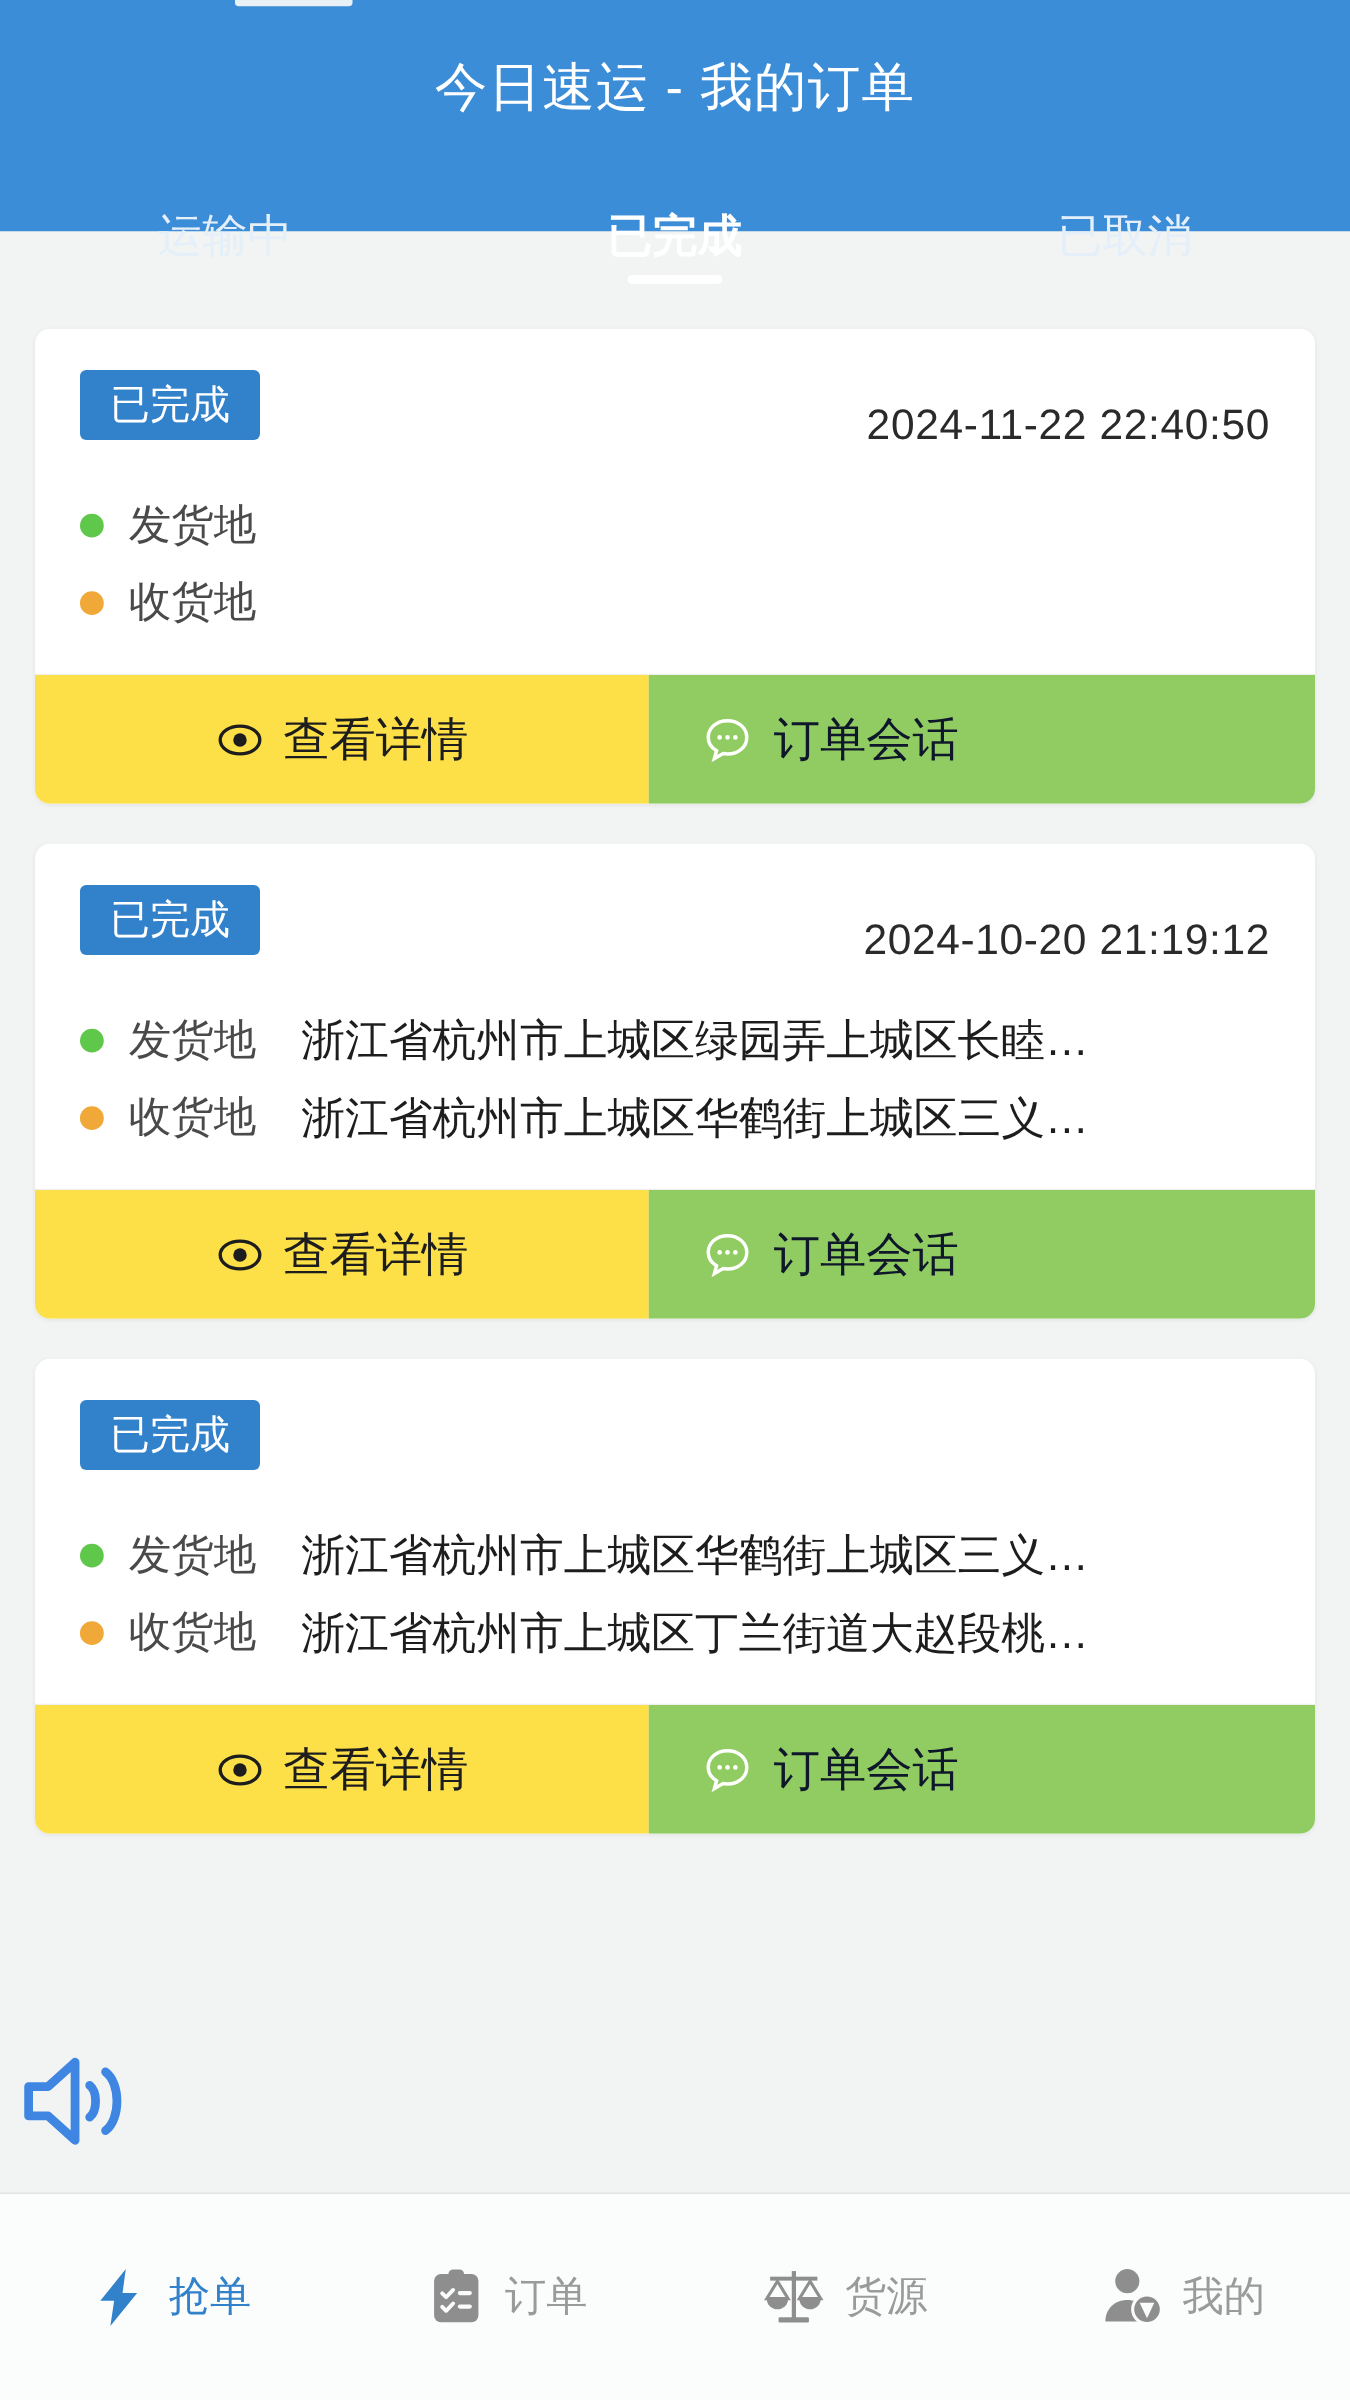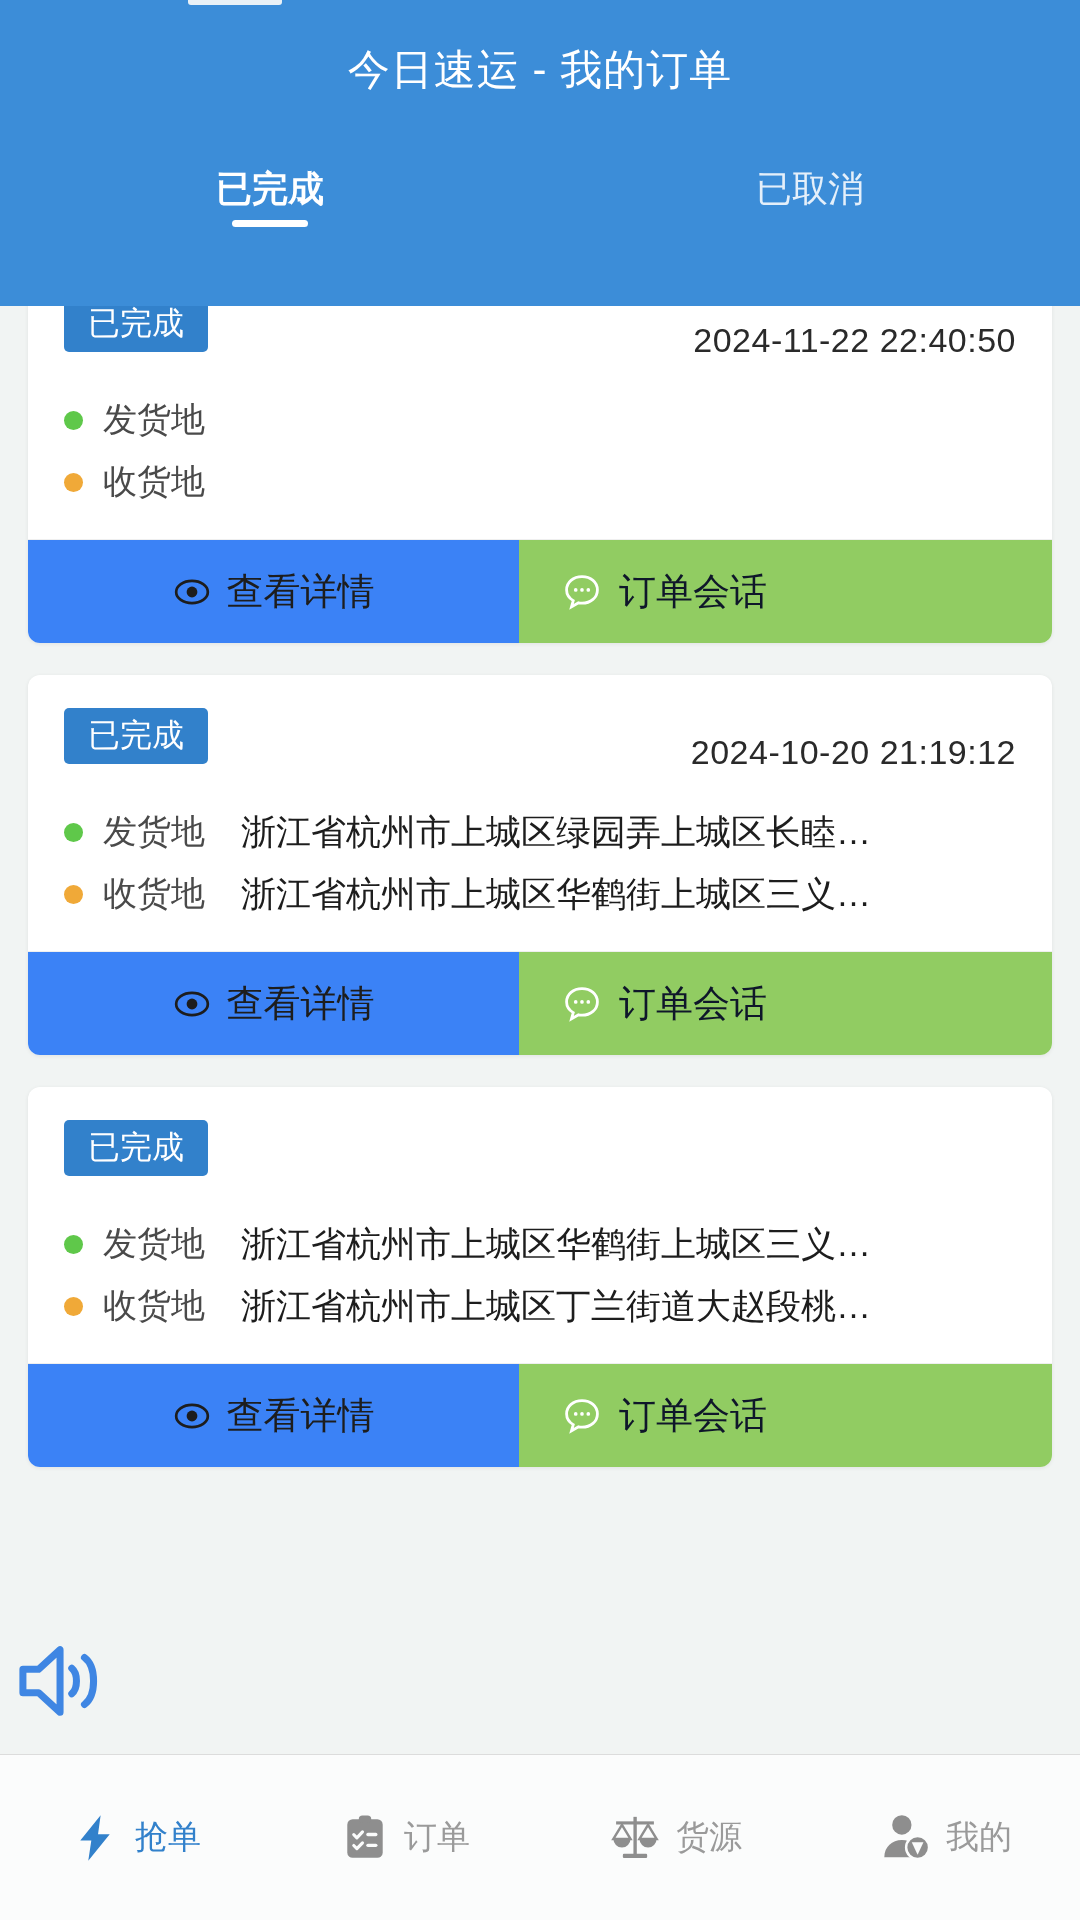--- a/index.html
+++ b/index.html
@@ -16,21 +16,21 @@
     position: absolute; top: 0; left: 0; width: 1080px; height: 8px;
     background: #3c8dd8; z-index: 30;
   }
   .top-sliver {
     position: absolute; top: 0; left: 188px; width: 94px; height: 5px;
     background: #e9f1f7; border-radius: 0 0 3px 3px; z-index: 31;
   }
 
   
   .header {
-    position: absolute; top: 0; left: 0; width: 1080px; height: 306px;
+    position: absolute; top: 0; left: 0; width: 1080px; height: 185px;
     background: #3c8dd8; z-index: 20;
   }
   .header-title {
     position: absolute; top: 42px; left: 0; width: 1080px;
     text-align: center; color: #ffffff;
     font-size: 42px; font-weight: 400; letter-spacing: 1px;
   }
   .tabs {
     position: absolute; top: 165px; left: 0; width: 1080px; height: 80px;
     display: flex;
@@ -76,21 +76,21 @@
   .addr-text {
     color: #1d1d1d; font-size: 35px; margin-left: 36px;
     white-space: nowrap; overflow: hidden; text-overflow: clip;
   }
 
   .card-actions { display: flex; height: 104px; border-top: 1px solid #efefef; }
   .action-btn {
     flex: 1 1 0; display: flex; align-items: center; justify-content: center;
     gap: 16px; font-size: 37px; cursor: pointer;
   }
-  .action-detail { background: #3b82f6; color: #1d1d1d; }
+  .action-detail { background: #fde047; color: #1d1d1d; }
   .action-chat { background: #91cc62; color: #0f172a; justify-content: flex-start; padding-left: 42px; }
 
   .ico { display: inline-flex; align-items: center; justify-content: center; }
 
   
   .speaker-fab {
     position: absolute; left: 14px; top: 1638px;
     width: 96px; height: 86px; z-index: 25;
   }
 
@@ -110,20 +110,23 @@
 </style>
 </head>
 <body>
 
 <div class="top-sliver-bar"></div>
 <div class="top-sliver"></div>
 
 <div class="header">
   <div class="header-title">今日速运 - 我的订单</div>
   <div class="tabs">
+    <div class="tab">
+      <span>运输中</span>
+    </div>
     <div class="tab active">
       <span>已完成</span>
       <span class="tab-underline"></span>
     </div>
     <div class="tab">
       <span>已取消</span>
     </div>
   </div>
 </div>
 

